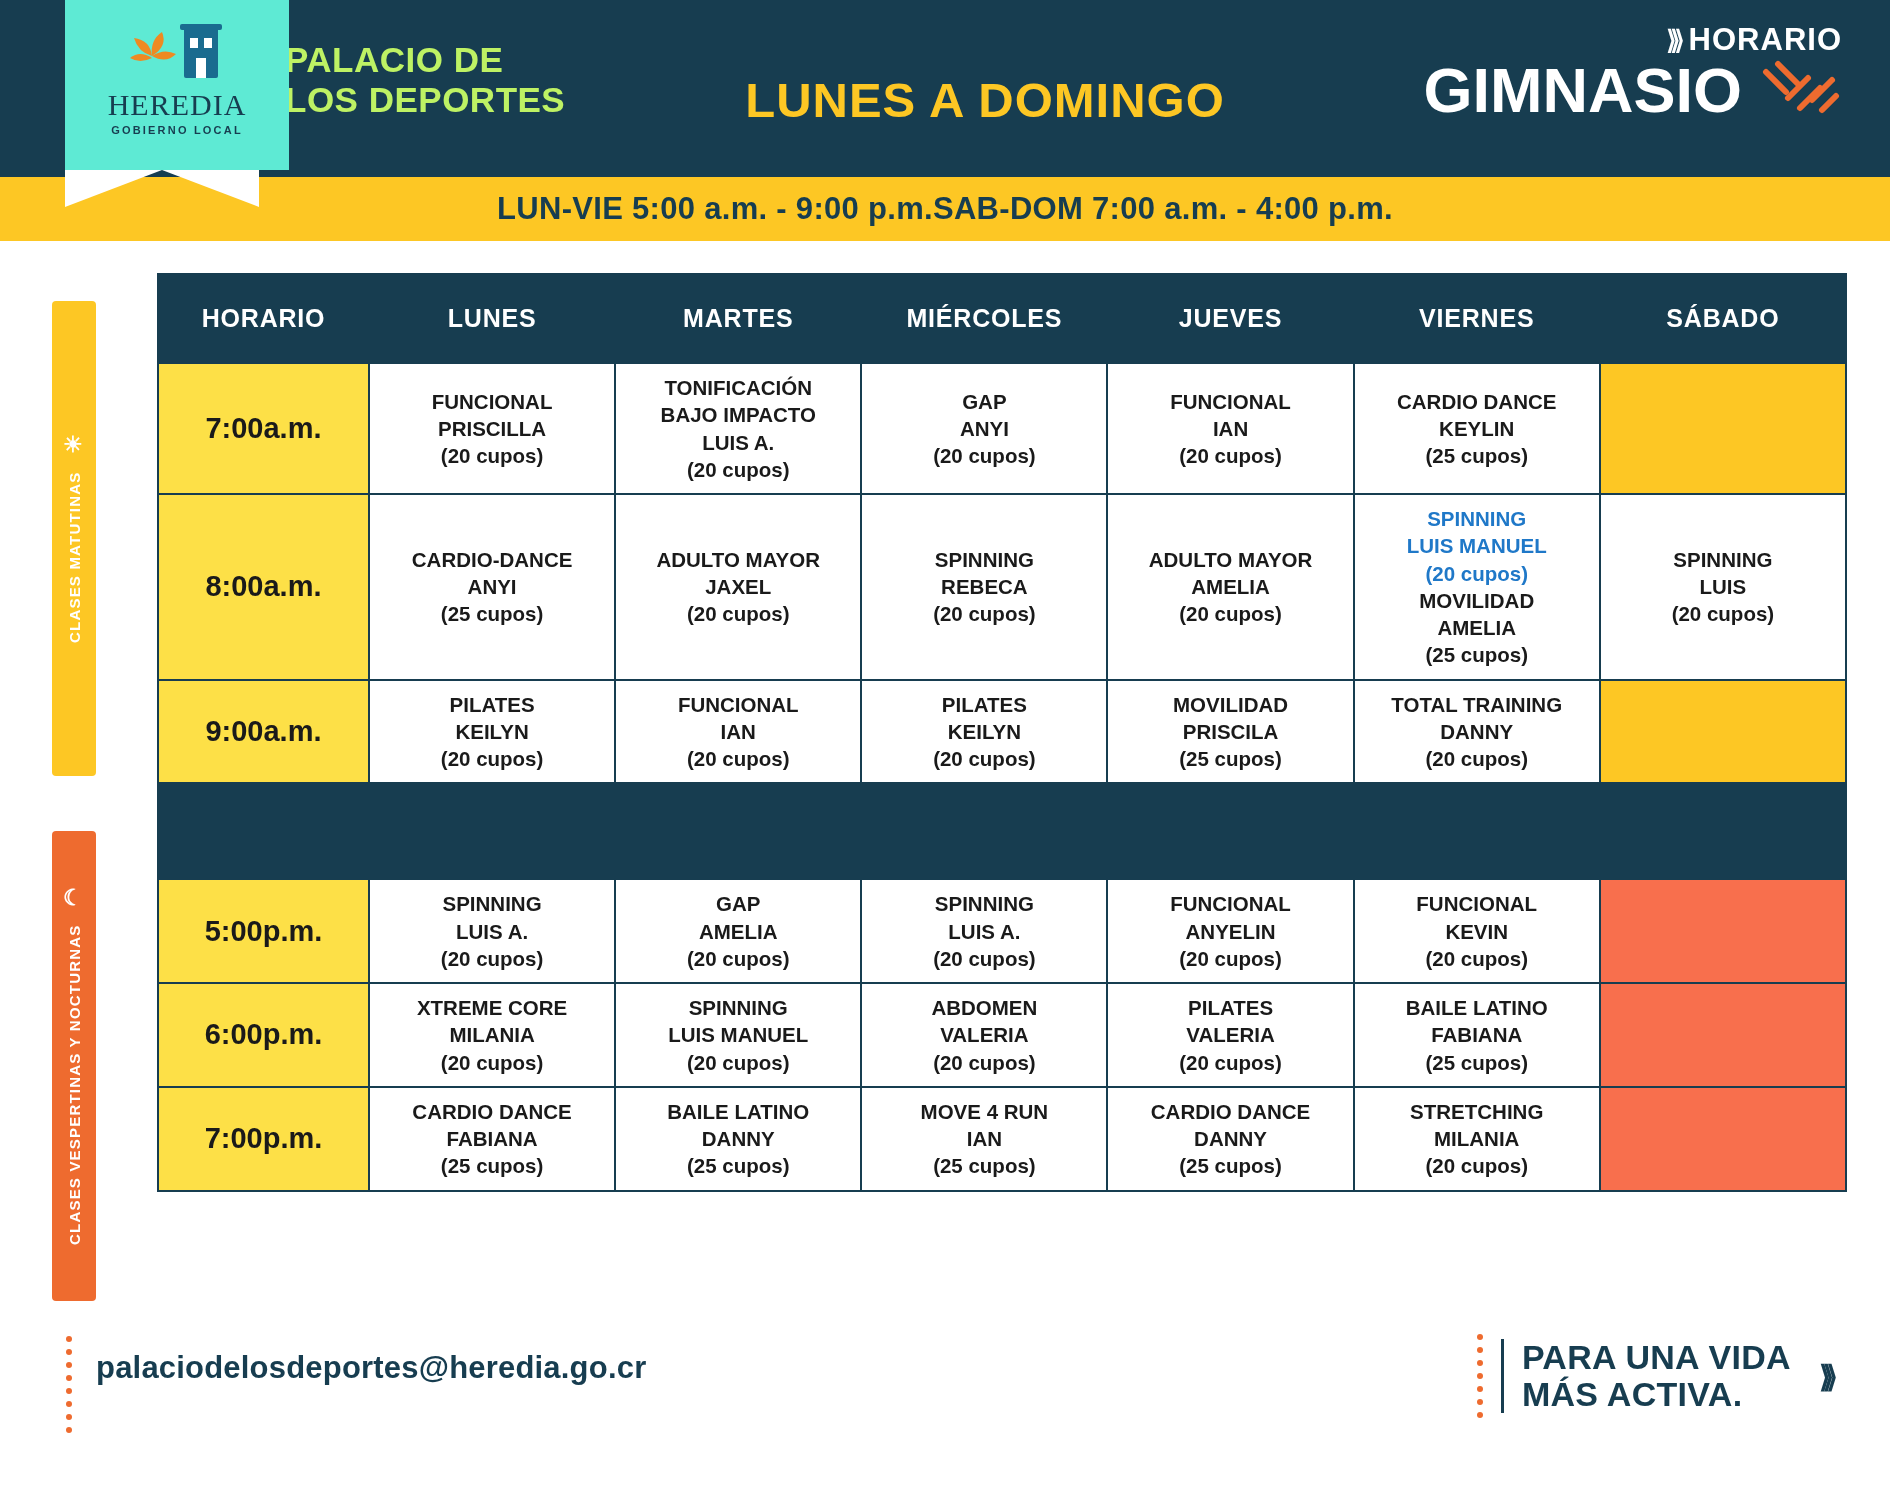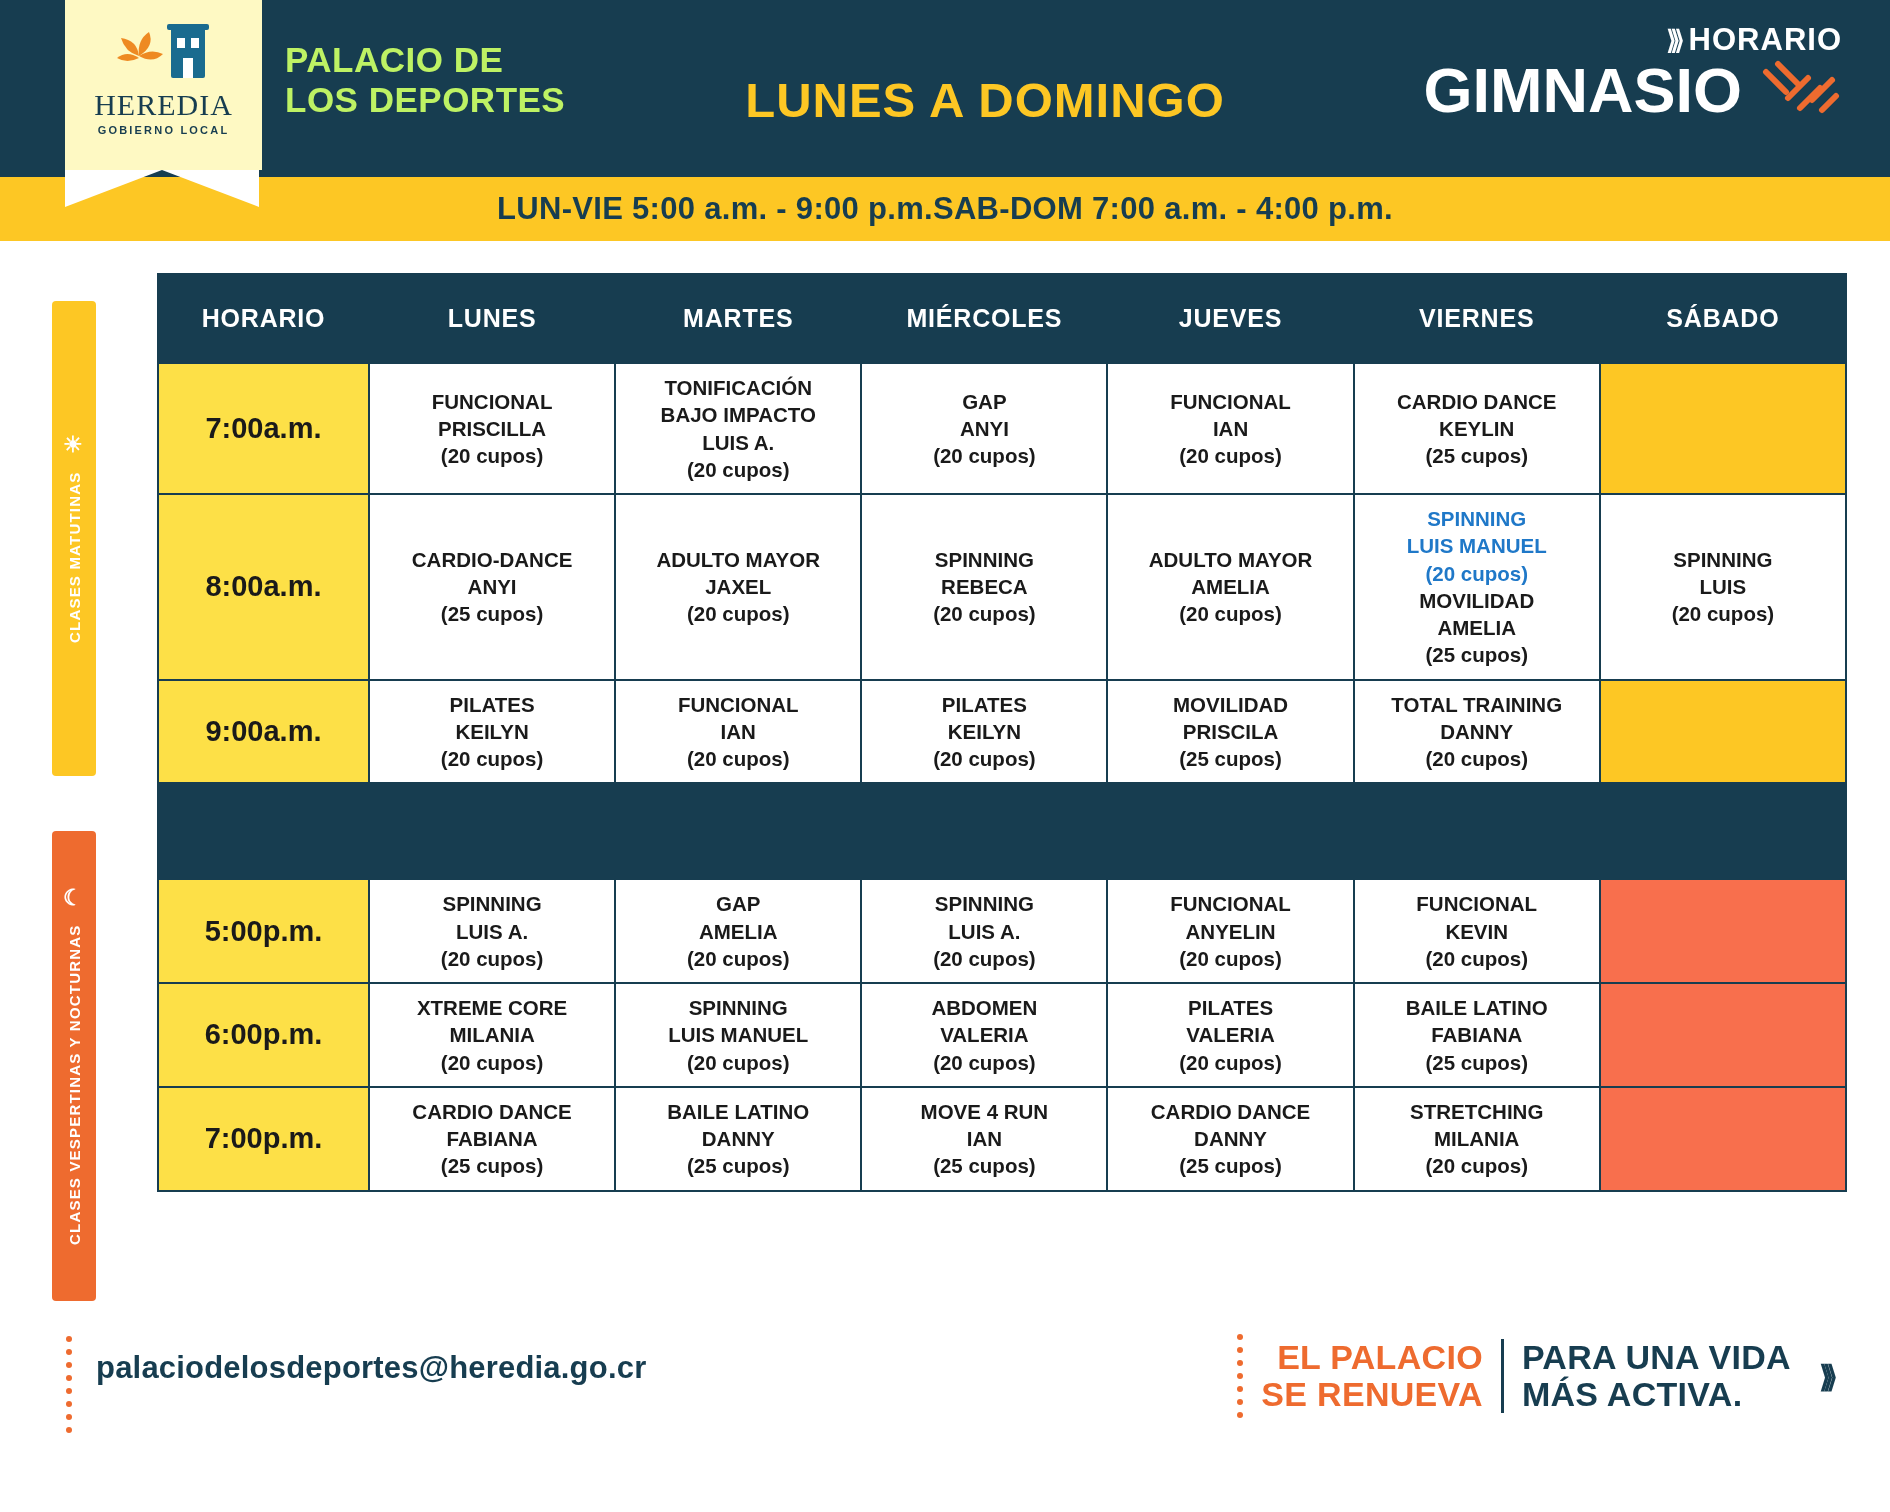--- a/index.html
+++ b/index.html
@@ -20,22 +20,22 @@
     position: relative;
     height: 177px;
     background: #173d50;
     display: flex;
     align-items: center;
   }
   .logo-plate {
     position: absolute;
     left: 65px;
     top: 0;
-    width: 197px;
-    background: #fef9c3;
+    width: 224px;
+    background: #5eead4;
     height: 170px;
     z-index: 5;
   }
   .logo-plate:after {
     content: "";
     position: absolute;
     left: 0;
     bottom: -37px;
     width: 0;
     height: 0;
@@ -629,24 +629,20 @@
   <div class="footer-right">
     <div class="fr-dots">
       <div class="fr-dot"></div>
         <div class="fr-dot"></div>
         <div class="fr-dot"></div>
       <div class="fr-dot"></div>
         <div class="fr-dot"></div>
         <div class="fr-dot"></div>
       <div class="fr-dot"></div>
     </div>
-    <div class="fr-orange">
-      <div>EL PALACIO</div>
-      <div>SE RENUEVA</div>
-    </div>
     <div class="fr-bar"></div>
     <div class="fr-navy">
       <div>PARA UNA VIDA</div>
       <div>MÁS ACTIVA.</div>
     </div>
     <div class="fr-arrows">⟩⟩⟩</div>
   </div>
 </div>
 
 </body></html>

